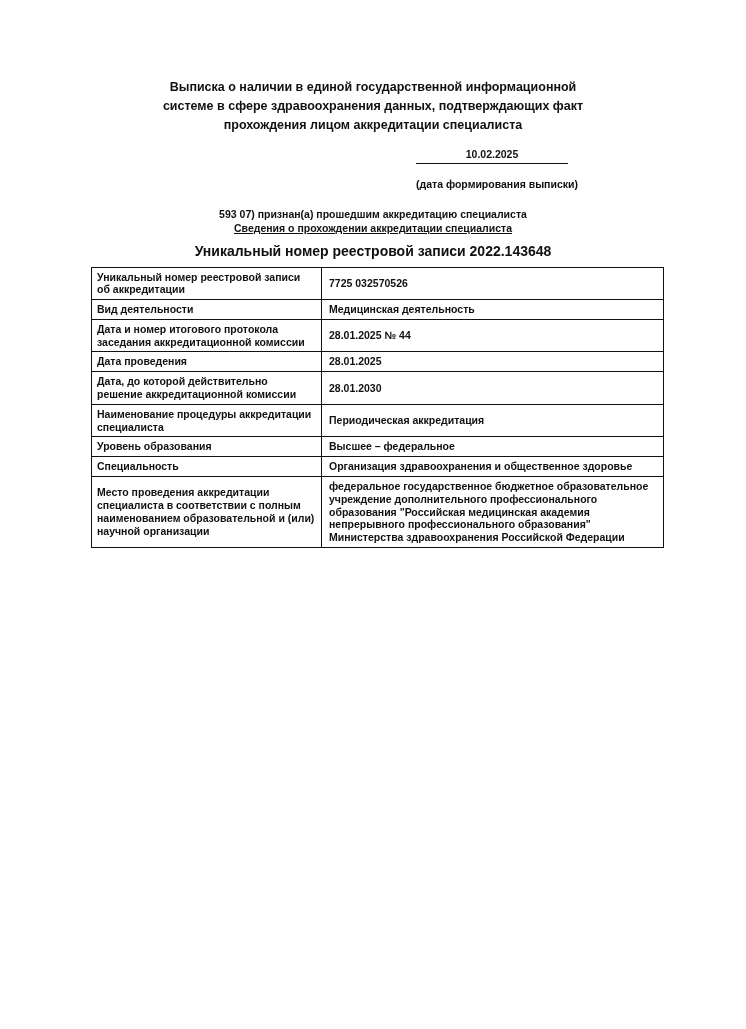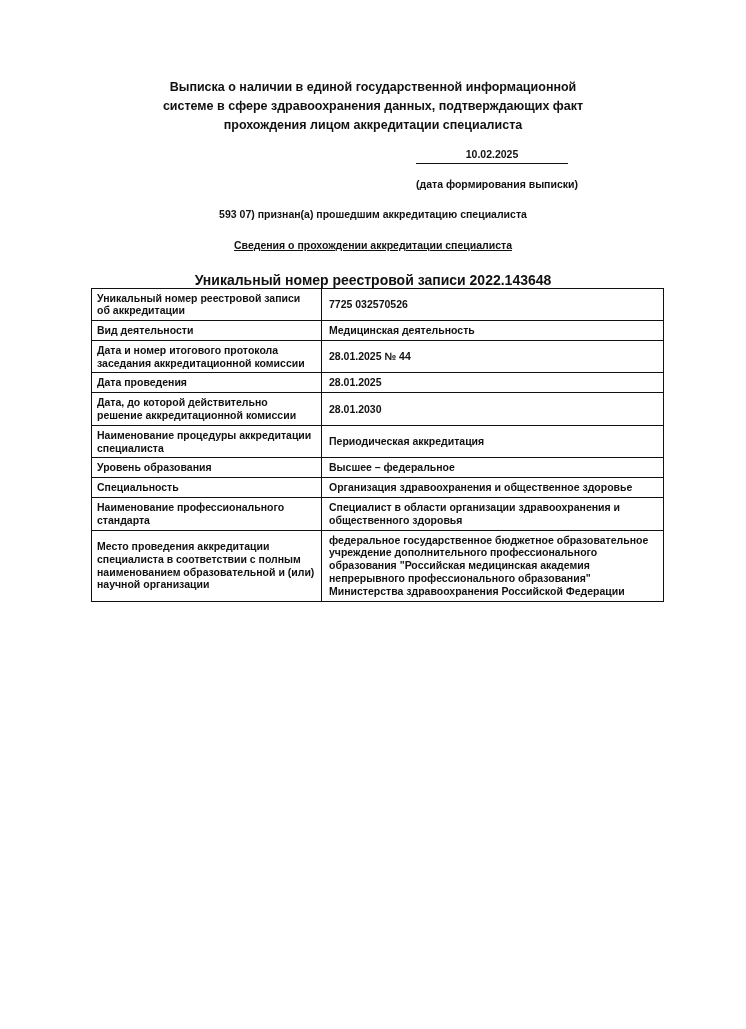--- a/index.html
+++ b/index.html
@@ -43,33 +43,32 @@
     white-space: nowrap;
   }
   .intro {
     margin: 17px auto 0 auto;
     width: 606px;
     text-align: center;
     font-size: 10.5px;
     line-height: 13.5px;
   }
   .section-heading {
-    margin-top: 17px;
     text-align: center;
     font-size: 10.5px;
     text-decoration: underline;
   }
   .registry-heading {
-    margin-top: 21px;
+    margin-top: 9px;
     text-align: center;
     font-size: 14px;
   }
   table.acc-table {
     border-collapse: collapse;
-    margin: 0 0 0 91px;
+    margin: 8px 0 0 91px;
     width: 564px;
     table-layout: fixed;
   }
   table.acc-table td {
     border: 1.8px solid #111111;
     font-size: 10.5px;
     line-height: 12.8px;
     vertical-align: middle;
     word-wrap: break-word;
   }
@@ -134,23 +133,19 @@
         </tr>
         <tr>
           <td class="label-cell">Уровень образования</td>
           <td class="value-cell">Высшее – федеральное</td>
         </tr>
         <tr>
           <td class="label-cell">Специальность</td>
           <td class="value-cell">Организация здравоохранения и общественное здоровье</td>
         </tr>
         <tr>
-          <td class="label-cell">Наименование профессионального стандарта</td>
-          <td class="value-cell">Специалист в области организации здравоохранения и общественного здоровья</td>
-        </tr>
-        <tr>
           <td class="label-cell">Место проведения аккредитации специалиста в соответствии с полным наименованием образовательной и (или) научной организации</td>
           <td class="value-cell">федеральное государственное бюджетное образовательное учреждение дополнительного профессионального образования "Российская медицинская академия непрерывного профессионального образования" Министерства здравоохранения Российской Федерации</td>
         </tr>
       </tbody>
   </table>
 
 </div>
 
 </body></html>

